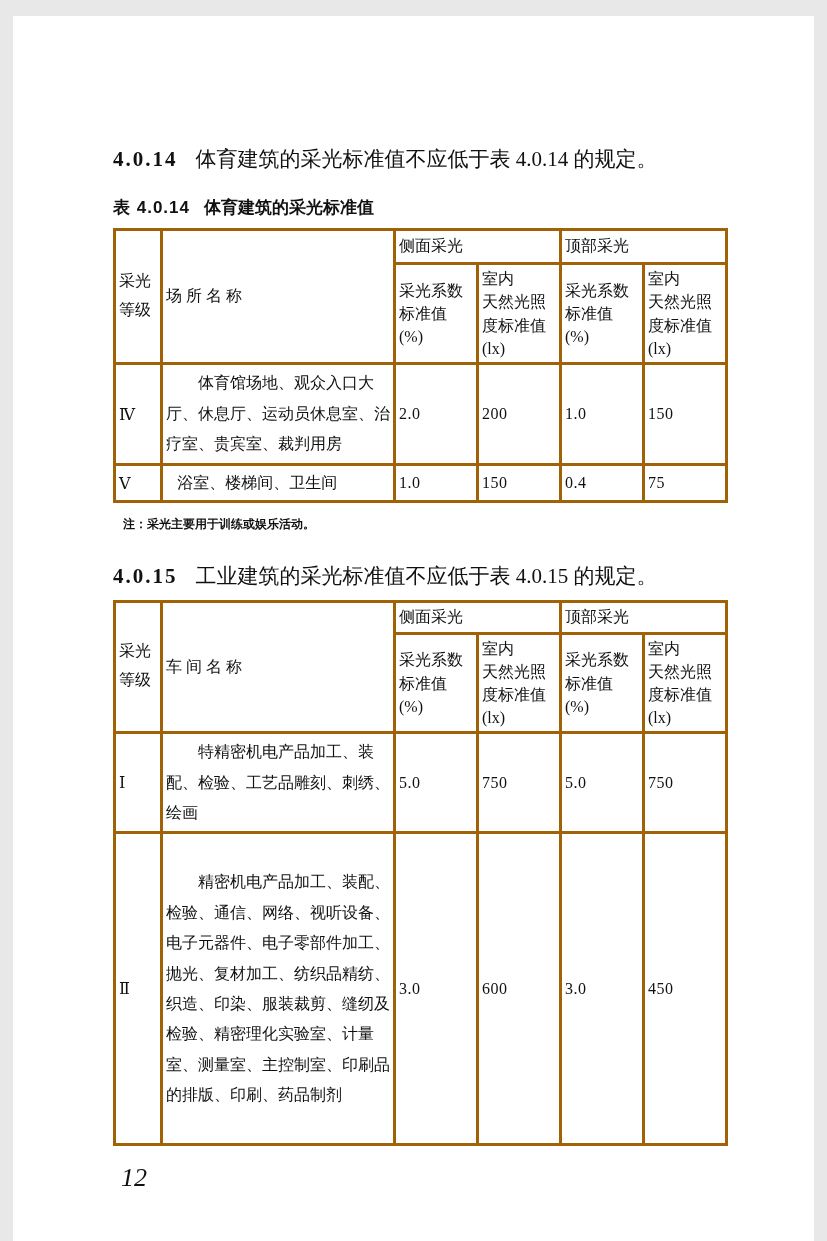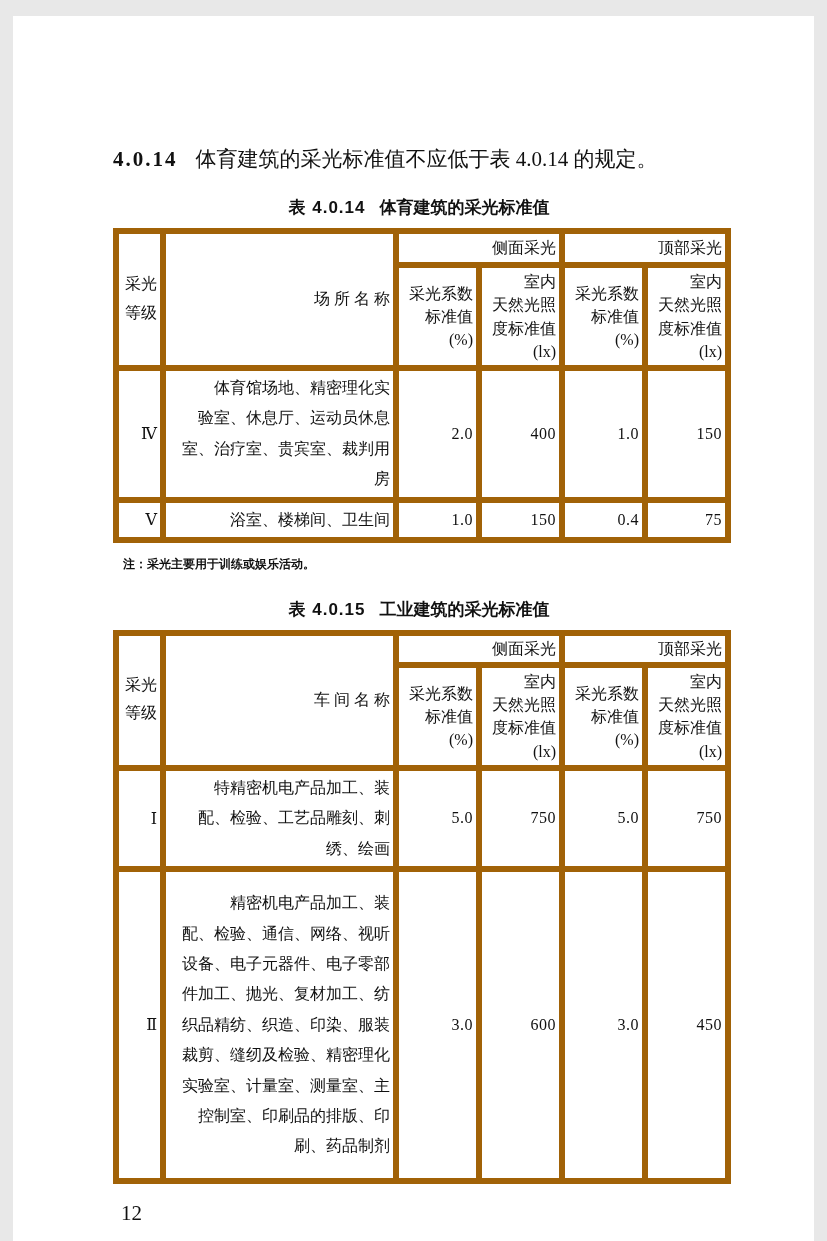--- a/index.html
+++ b/index.html
@@ -32,39 +32,39 @@
   .clause .num {
     font-weight: bold;
     letter-spacing: 2px;
     margin-right: 18px;
   }
   .clause2 { margin-top: 30px; }
 
   
   .tbl-title {
     margin-top: 23px;
-    text-align: center;
+    text-align: left;
     font-family: "Liberation Sans", "DejaVu Sans", sans-serif;
     font-weight: bold;
     font-size: 17px;
   }
   .tbl-title .t-num { letter-spacing: 1px; margin-right: 14px; }
   .tbl-title2 { margin-top: 25px; }
 
   
   table.std {
     margin-top: 9px;
     width: 612px;
     border-collapse: collapse;
     border: 2px solid #000;
     table-layout: fixed;
   }
   table.std td {
-    border: 6px solid #a16207;
-    text-align: right;
+    border: 3px solid #a16207;
+    text-align: left;
     vertical-align: middle;
     font-size: 16px;
     padding: 2px 3px;
   }
   col.c-grade { width: 47px; }
   col.c-name  { width: 233px; }
   col.c-num   { width: 83px; }
 
   .pre { white-space: pre-line; line-height: 1.45; }
   .grade-hd { line-height: 1.8; font-family: Liberation Mono, monospace; }
@@ -96,21 +96,22 @@
     margin-left: 10px;
     font-family: "Liberation Sans", "DejaVu Sans", sans-serif;
     font-weight: 600;
     font-size: 12px;
   }
 
   
   .page-num {
     margin-top: 17px;
     margin-left: 8px;
-    font-size: 21px;
+    font-style: italic;
+    font-size: 26px;
   }
 </style>
 </head>
 <body>
 
 <div class="page">
   <div class="content">
 
     <div class="clause">
       <span class="num">4.0.14</span><span>体育建筑的采光标准值不应低于表 4.0.14 的规定。</span>
@@ -148,43 +149,43 @@
           <td class="pre">采光系数
 标准值
 (%)</td>
           <td class="pre">室内
 天然光照
 度标准值
 (lx)</td>
         </tr>
         <tr class="rh-b1a">
           <td class="grade">Ⅳ</td>
-          <td class="place">体育馆场地、精密理化实验室、休息厅、运动员休息室、治疗室、贵宾室、裁判用房</td>
+          <td class="place">体育馆场地、观众入口大厅、休息厅、运动员休息室、治疗室、贵宾室、裁判用房</td>
           <td class="val">2.0</td>
-          <td class="val">400</td>
+          <td class="val">200</td>
           <td class="val">1.0</td>
           <td class="val">150</td>
         </tr>
         <tr class="rh-b1b">
           <td class="grade">Ⅴ</td>
           <td class="place short">浴室、楼梯间、卫生间</td>
           <td class="val">1.0</td>
           <td class="val">150</td>
           <td class="val">0.4</td>
           <td class="val">75</td>
         </tr>
       </tbody>
     </table>
 
     <div class="note">注：采光主要用于训练或娱乐活动。</div>
 
-
-    <div class="tbl-title tbl-title2">
-      <span class="t-num">表 4.0.15</span><span>工业建筑的采光标准值</span>
+    <div class="clause clause2">
+      <span class="num">4.0.15</span><span>工业建筑的采光标准值不应低于表 4.0.15 的规定。</span>
     </div>
+
 
     <table class="std">
       <colgroup>
         <col class="c-grade">
           <col class="c-name">
         <col class="c-num">
           <col class="c-num">
           <col class="c-num">
           <col class="c-num">
       </colgroup>

